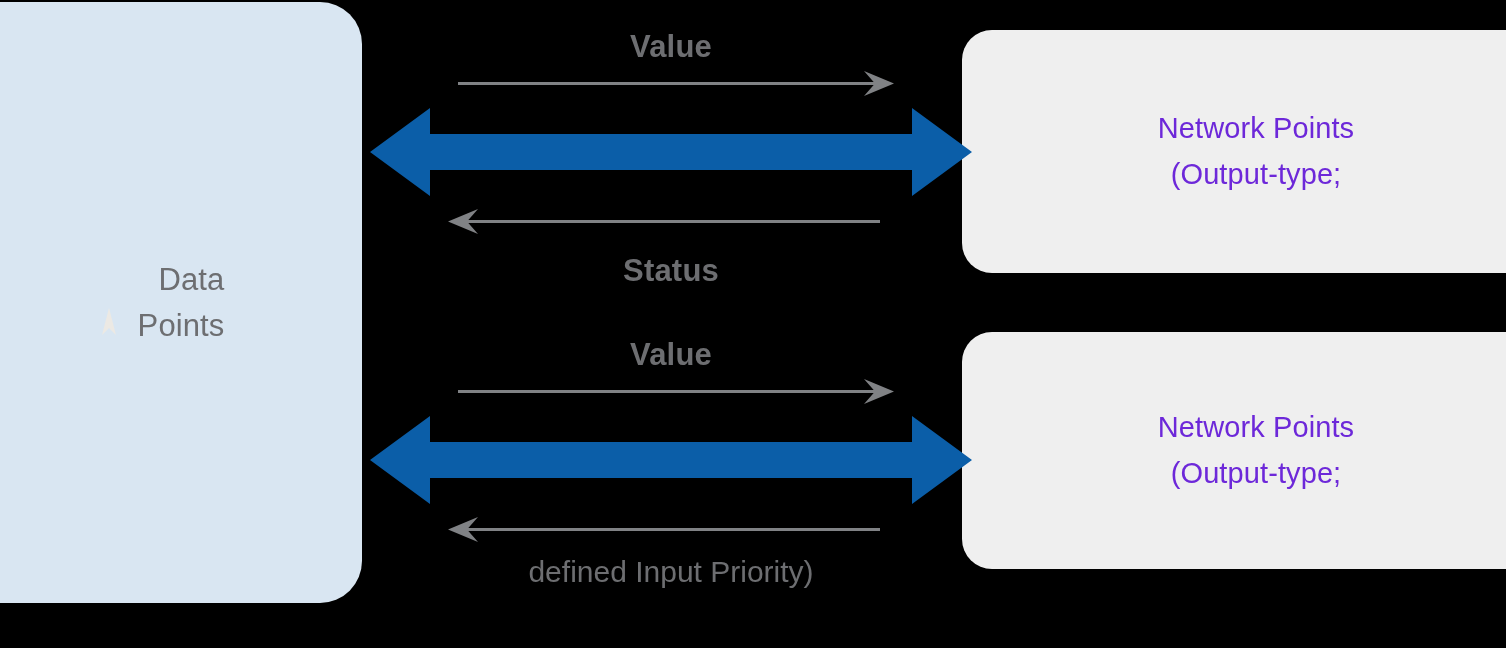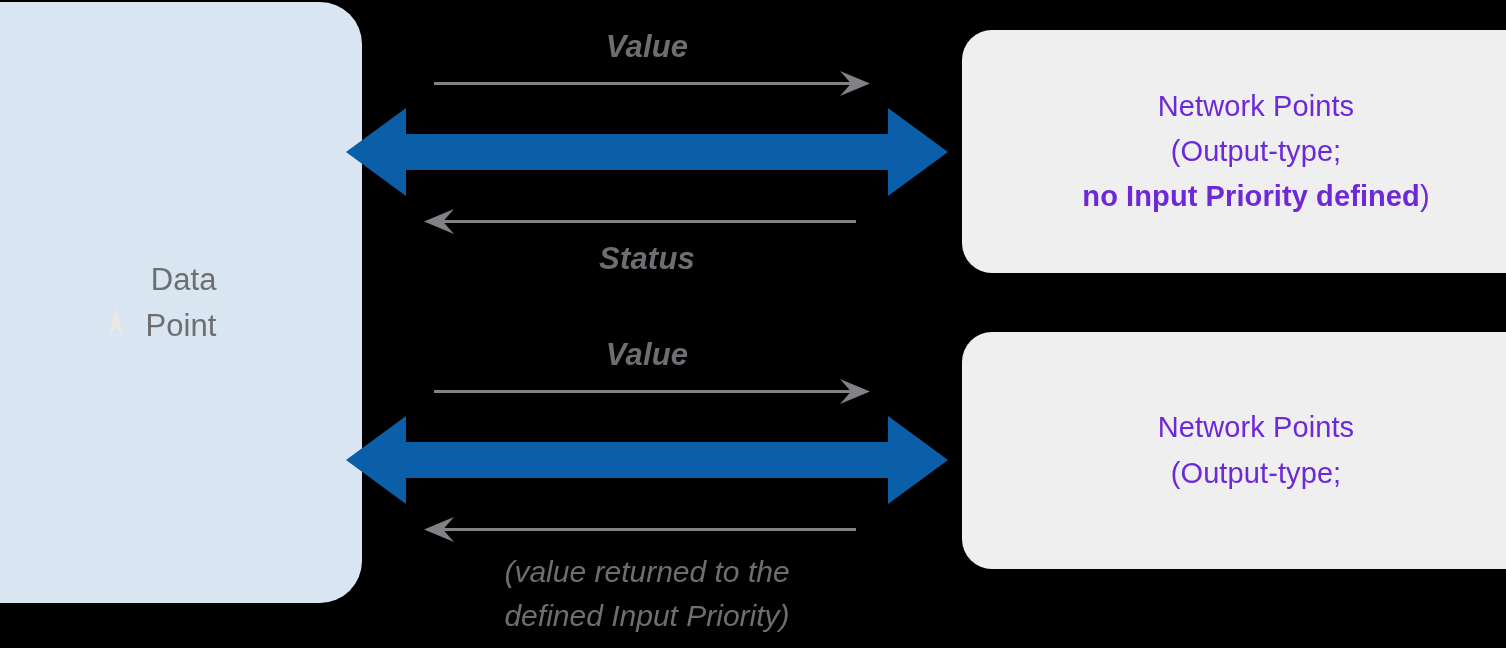--- a/index.html
+++ b/index.html
@@ -78,23 +78,22 @@
     line-height: 1.56;
     font-weight: 400;
     letter-spacing: 0.1px;
   }
   .np-line { display: block; white-space: pre; }
   .np-strong { font-weight: 700; }
 
   
   .arrow-group {
     position: absolute;
-    left: 344px;
+    left: 368px;
     width: 606px;
-    font-style: italic;
   }
   .group-top { top: 30px; }
   .group-bottom { top: 338px; }
 
   .thin-arrow-row {
     position: relative;
     height: 34px;
   }
   .thin-line {
     position: absolute;
@@ -123,21 +122,21 @@
 
   .arrow-label {
     color: #6d6e71;
     text-align: center;
     font-weight: 700;
     font-size: 31px;
     line-height: 1.1;
     letter-spacing: 0.2px;
   }
   .label-above { margin-bottom: 2px; }
-  .label-below { margin-top: 4px; }
+  .label-below { margin-top: 16px; }
 
   .caption-sub {
     color: #6d6e71;
     text-align: center;
     font-weight: 400;
     font-size: 30px;
     line-height: 1.46;
     margin-top: 4px;
   }
   .caption-line { display: block; }
@@ -148,29 +147,28 @@
 <div id="stage">
 
   <div class="box box-datapoint">
     <div class="dp-text">
       <span class="cursor-icon">
         <svg width="22" height="30" viewBox="0 0 22 30" xmlns="http://www.w3.org/2000/svg">
           <path d="M4 29 L11 2 L18 29 L11 22 Z" fill="#ece9e4"></path>
         </svg>
       </span>
       <span class="dp-line">Data</span>
-      <span class="dp-line">Point</span>
+      <span class="dp-line">Points</span>
     </div>
   </div>
 
   <div class="box box-network">
     <div class="np-text">
       <span class="np-line">Network Points</span>
       <span class="np-line">(Output-type;</span>
-      <span class="np-line"><span class="np-strong">no Input Priority defined</span><span>)</span></span>
     </div>
   </div>
 
   <div class="box box-network lower">
     <div class="np-text">
       <span class="np-line">Network Points</span>
       <span class="np-line">(Output-type;</span>
     </div>
   </div>
 
@@ -228,18 +226,17 @@
       <div class="thin-line to-left"></div>
       <span class="head-left">
         <svg width="32" height="27" viewBox="0 0 32 27" xmlns="http://www.w3.org/2000/svg">
           <path d="M30 1 L0 13.5 L30 26 L19 13.5 Z" fill="#808285"></path>
         </svg>
       </span>
     </div>
 
 
     <div class="caption-sub">
-      <span class="caption-line">(value returned to the</span>
       <span class="caption-line">defined Input Priority)</span>
     </div>
   </div>
 
 </div>
 
 </body></html>

